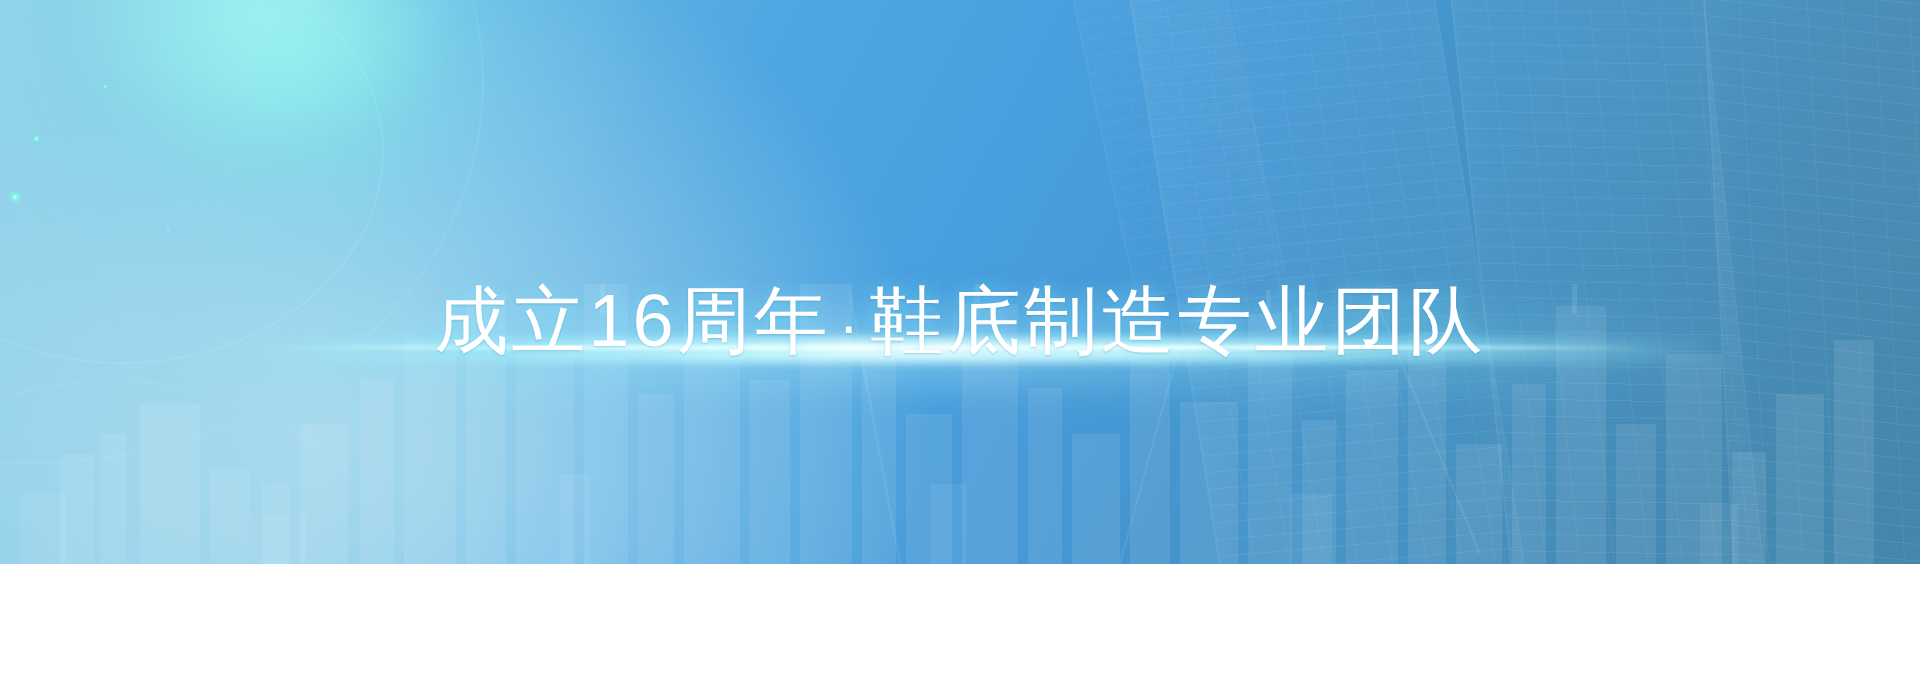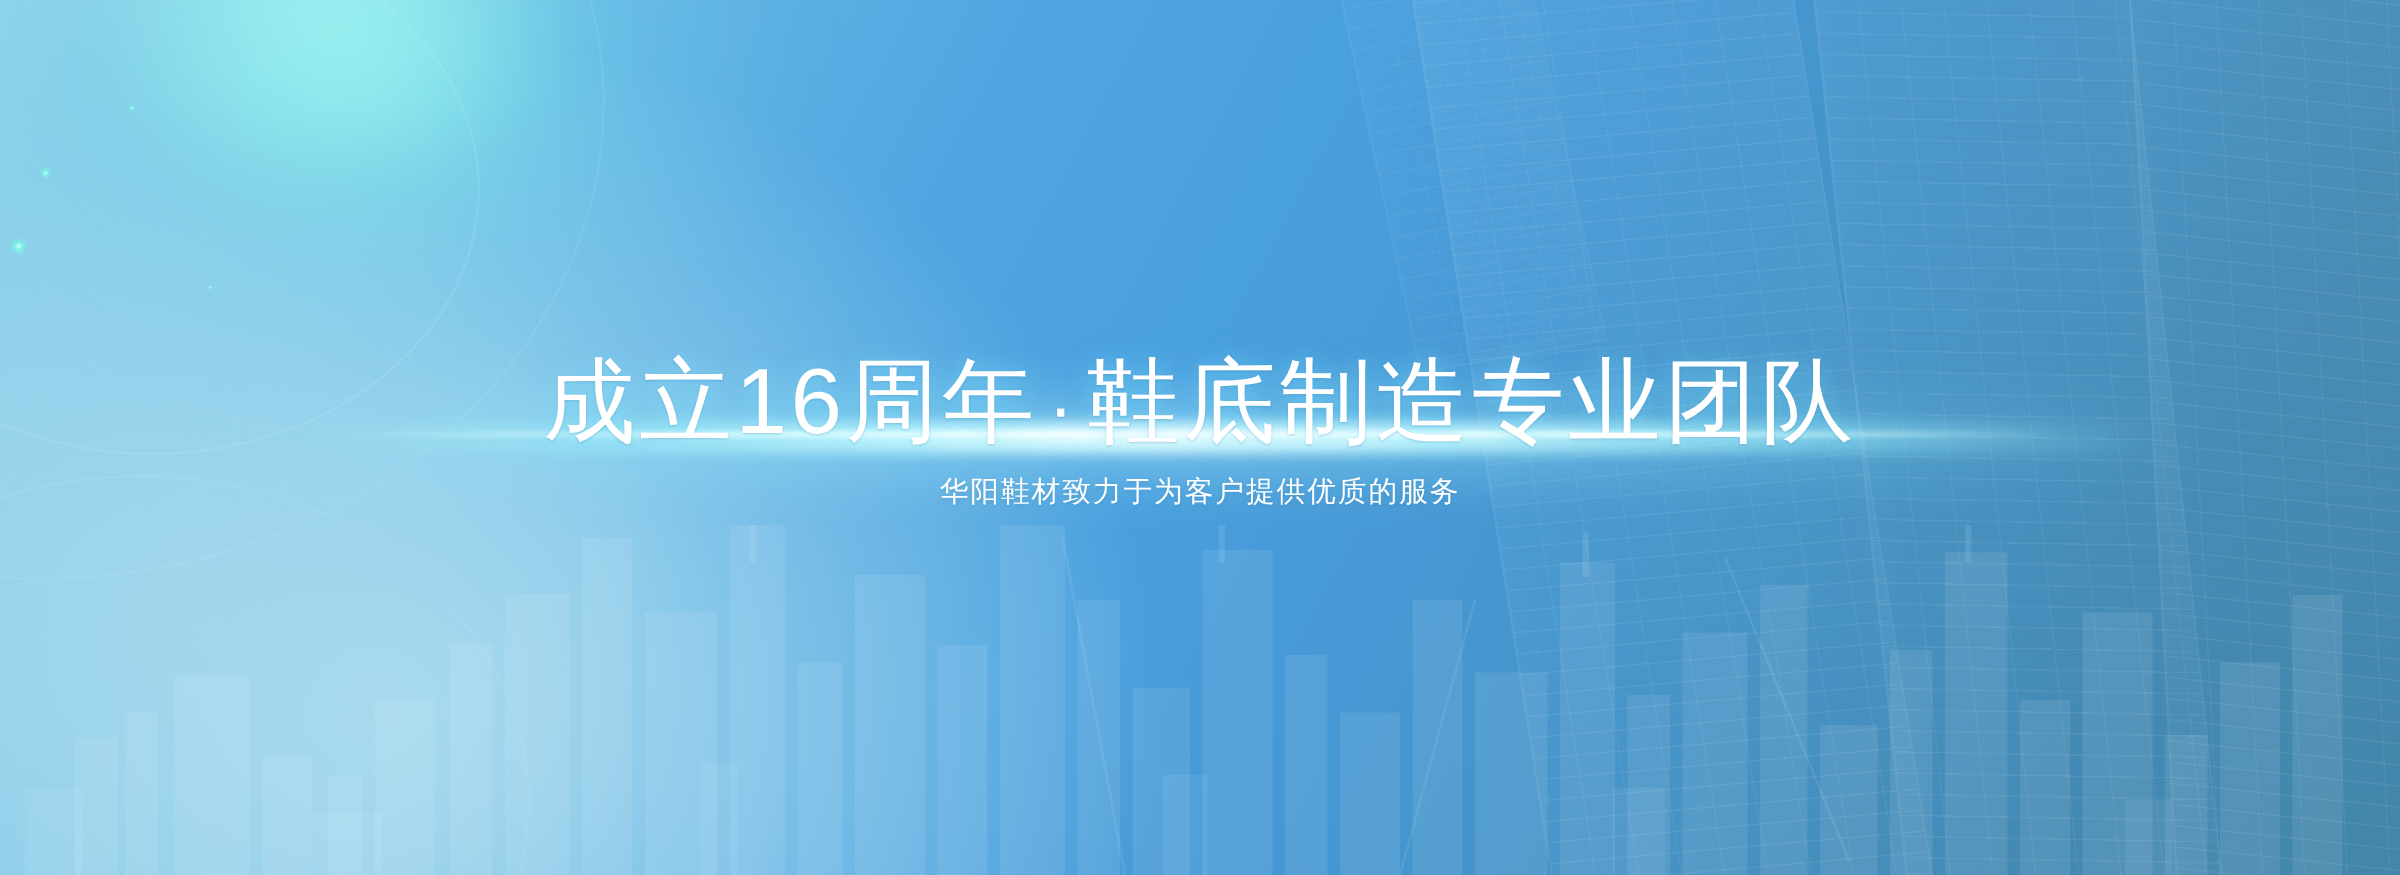--- a/index.html
+++ b/index.html
@@ -7,21 +7,21 @@
     padding: 0;
     background: #ffffff;
   }
   body {
     font-family: "Liberation Sans", "DejaVu Sans", sans-serif;
   }
 
   .banner {
     position: relative;
     width: 1920px;
-    height: 700px;
+    height: 564px;
     overflow: hidden;
     
     background:
       linear-gradient(118deg,
         #8fd3ea 0%,
         #7ec8e8 9%,
         #63b6e5 22%,
         #50a6e1 36%,
         #49a0de 48%,
         #4698d4 60%,
@@ -343,16 +343,15 @@
   <div class="spark" style="left:8px;  top:190px; width:14px; height:14px;"></div>
   <div class="spark" style="left:103px; top:84px; width:5px; height:5px;"></div>
   <div class="spark" style="left:166px; top:228px; width:4px; height:4px;"></div>
 
   <div class="streak wide"></div>
   <div class="streak"></div>
   <div class="streak core"></div>
 
   <div class="content">
     <h1 class="headline"><span>成立16周年</span><span class="dot">·</span><span>鞋底制造专业团队</span></h1>
-    <p class="sub2">华阳鞋材致力于为客户提供优质的服务</p>
   </div>
 
 </div>
 
 </body></html>

